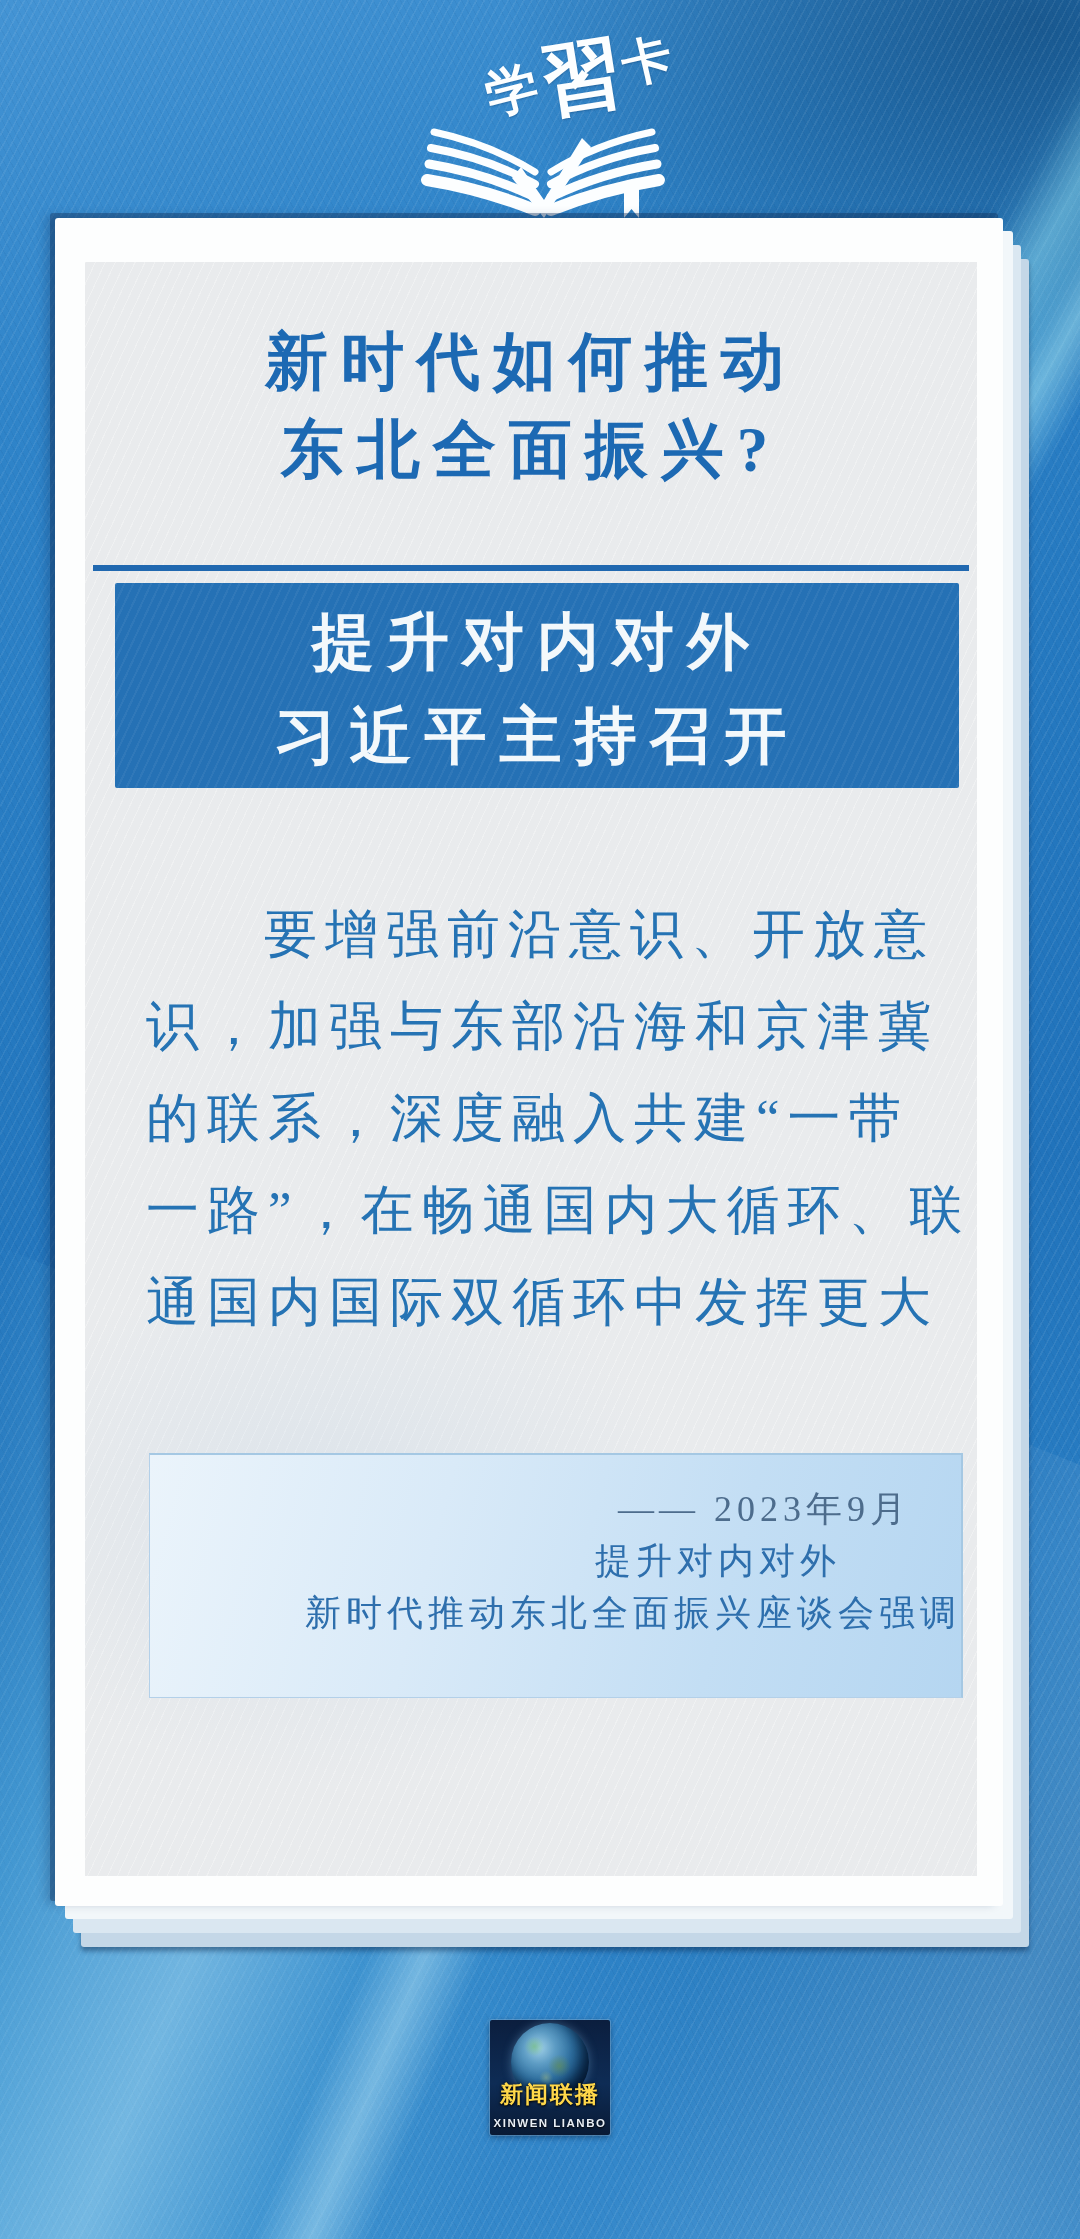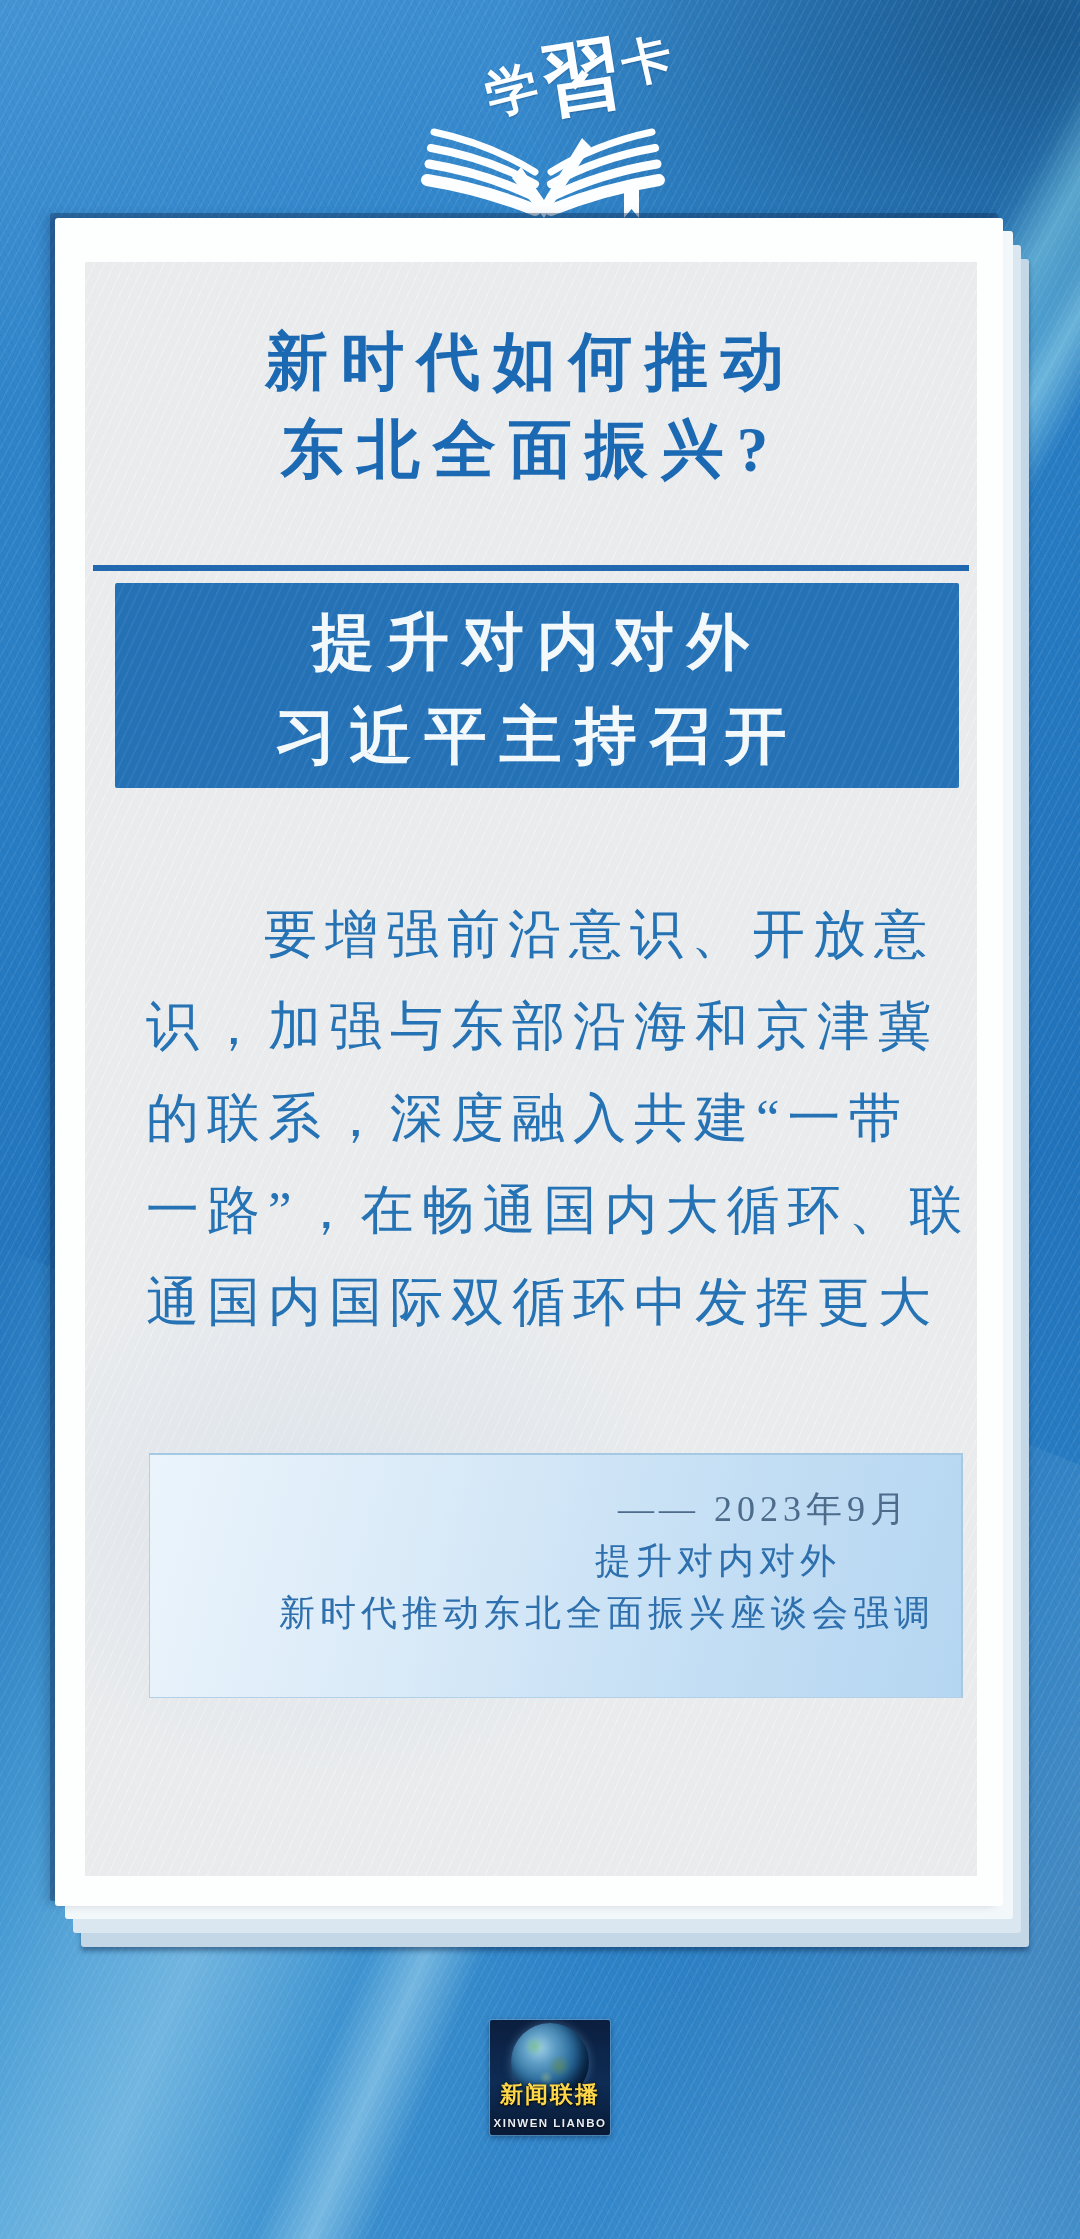--- a/index.html
+++ b/index.html
@@ -63,21 +63,21 @@
   .bodyline{font-family:"Liberation Serif","DejaVu Serif",serif;font-size:53px;line-height:92px;
     letter-spacing:8px;color:#2573b4;white-space:nowrap;margin-left:27px;}
   .bodyline.indent{padding-left:118px;}
   .attribution{margin:105px 14px 0 64px;height:245px;box-sizing:border-box;
     background:linear-gradient(105deg,#ebf4fb 0%,#d9eaf8 35%,#c3def4 70%,#b5d6f1 100%);
     border:1px solid #b3d0e9;border-top:2px solid #a5c8e3;border-right:2px solid #a5c8e3;
     text-align:right;padding-top:28px;}
   .attline{font-family:"Liberation Serif","DejaVu Serif",serif;font-size:36px;line-height:52px;letter-spacing:5px;}
   .att-1{color:#4d6c8c;padding-right:50px;}
   .att-2{color:#2e6fad;padding-right:120px;}
-  .att-3{color:#2e6fad;padding-right:26px;}
+  .att-3{color:#2e6fad;}
 
   
   .tvlogo{position:absolute;left:490px;top:2020px;width:120px;height:115px;border-radius:2px;overflow:hidden;
     background:linear-gradient(180deg,#0b1e3e 0%,#0e2c55 55%,#091a35 100%);
     box-shadow:0 0 0 1px rgba(200,225,245,.25), 0 2px 6px rgba(5,25,55,.5);}
   .globe{position:absolute;left:21px;top:3px;width:78px;height:78px;border-radius:50%;
     background:
       radial-gradient(circle 14px at 30% 30%, rgba(120,190,140,.8), rgba(120,190,140,0) 70%),
       radial-gradient(circle 16px at 62% 55%, rgba(95,140,90,.7), rgba(95,140,90,0) 72%),
       radial-gradient(circle 10px at 45% 70%, rgba(150,180,140,.55), rgba(150,180,140,0) 70%),

